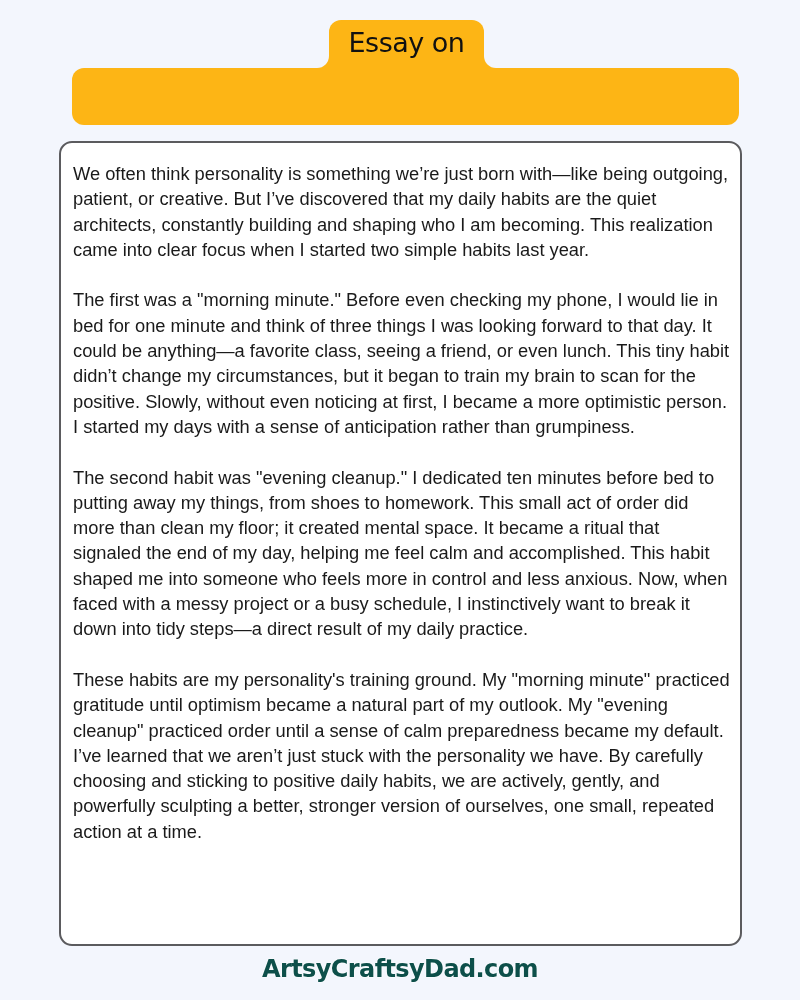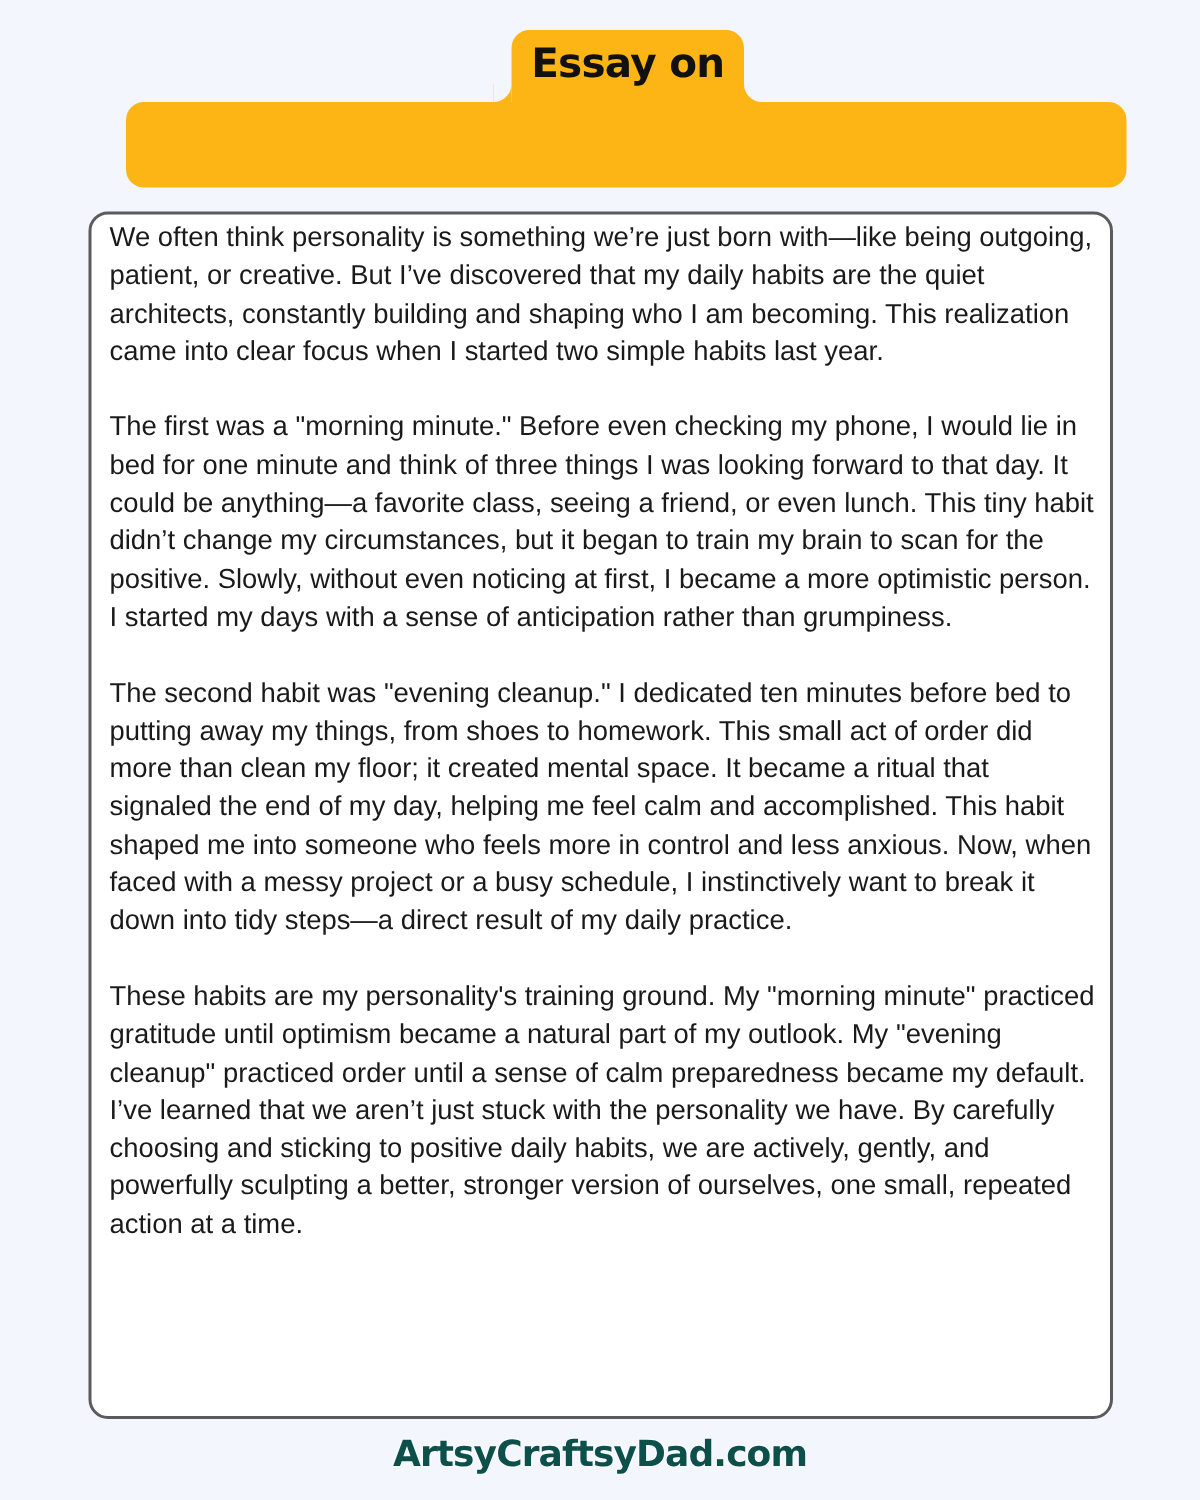--- a/index.html
+++ b/index.html
@@ -3,21 +3,21 @@
 <meta charset="utf-8">
 <style>
   * { box-sizing: border-box; margin: 0; padding: 0; }
   html, body {
     width: 800px; height: 1000px;
     background: #F3F6FD;
     overflow: hidden;
   }
   body { position: relative; font-family: "Liberation Sans", sans-serif; }
 
-  .title-wrap { position: absolute; left: 16px; top: 0; width: 719px; height: 130px; font-weight: bold; }
+  .title-wrap { position: absolute; left: 4px; top: 0; width: 719px; height: 130px; }
   .title-tab {
     position: absolute;
     left: 325px; top: 20px;
     width: 155px; height: 60px;
     background: #FDB515;
     border-radius: 12px 12px 0 0;
   }
   
   .joint {
     position: absolute;
@@ -63,21 +63,21 @@
     white-space: nowrap;
   }
 
   .essay-box {
     position: absolute;
     left: 59px; top: 141px;
     width: 683px; height: 805px;
     background: #FFFFFF;
     border: 2px solid #5B5B5E;
     border-radius: 13px;
-    padding: 2px 10px 0 12px;
+    padding: 18px 10px 0 12px;
   }
   .essay-box p {
     font-family: "Liberation Sans", sans-serif;
     font-size: 18.3px;
     line-height: 25.3px;
     color: #1A1A1A;
     margin-bottom: 25.3px;
   }
 
   .footer {

